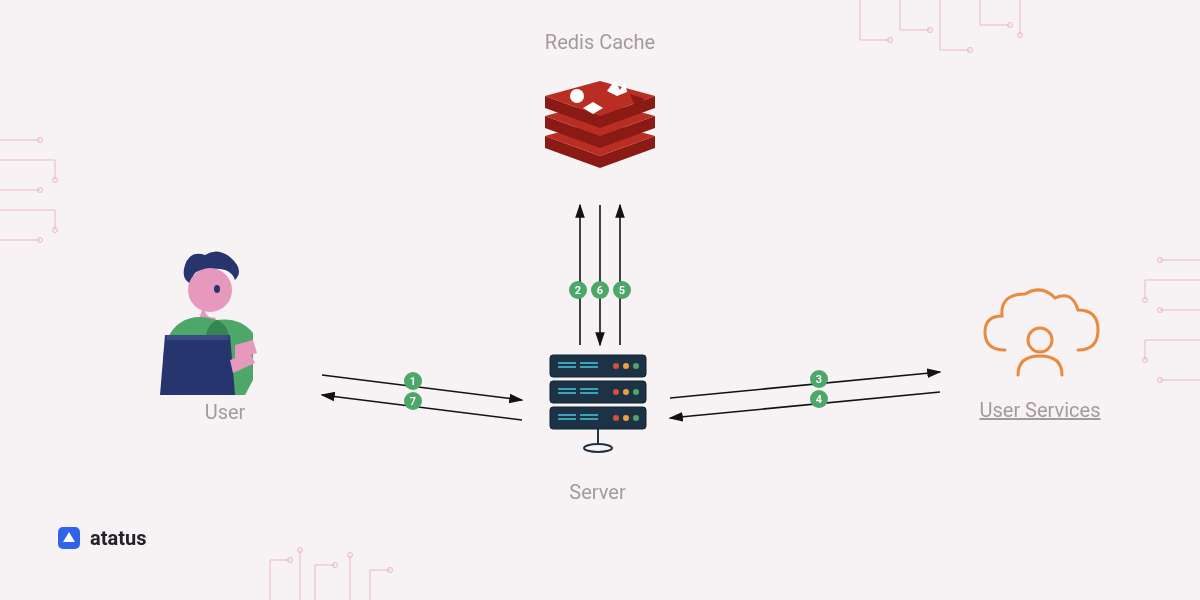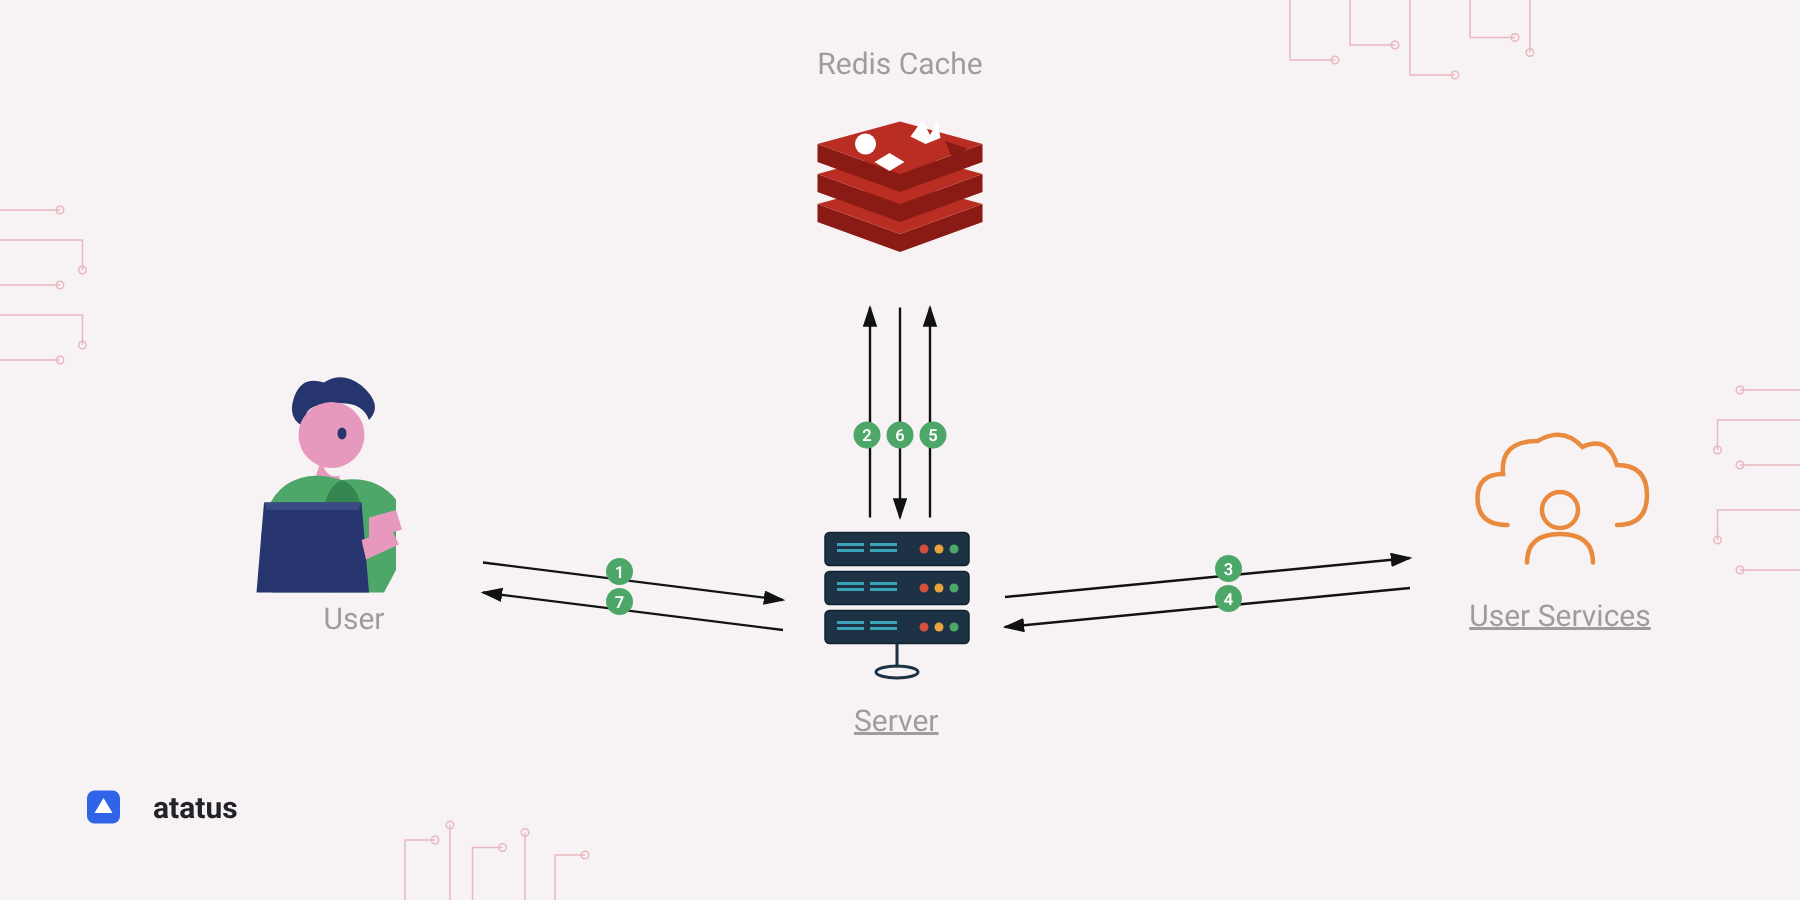--- a/index.html
+++ b/index.html
@@ -30,21 +30,21 @@
     display: flex;
     align-items: center;
     justify-content: center;
   }
   .logo {
     position: absolute;
     bottom: 50px;
     left: 58px;
     display: flex;
     align-items: center;
-    gap: 22px;
+    gap: 10px;
   }
   .logo-icon {
     width: 22px;
     height: 22px;
     background: #2f63e8;
     border-radius: 5px;
     position: relative;
   }
   .logo-icon::after {
     content: "";
@@ -114,21 +114,21 @@
       <path fill="#8a1b14" d="M10 30 L65 50 L120 30 L120 42 L65 62 L10 42 Z"></path>
       <path fill="#b92d22" d="M10 30 L65 15 L120 30 L65 50 Z"></path>
       <circle cx="42" cy="30" r="7" fill="#fff"></circle>
       <path fill="#fff" d="M80 14 L85 24 L90 15 L92 26 L82 30 L72 25 Z"></path>
       <path fill="#8a1b14" d="M95 28 L110 33 L100 40 Z"></path>
       <path fill="#fff" d="M58 36 L68 42 L58 48 L48 42 Z"></path>
     </g>
   </svg>
 </div>
 
-<div style="position:absolute;top:245px;left:141px;width:190px;text-align:center;">
+<div style="position:absolute;top:245px;left:130px;width:190px;text-align:center;">
   <svg width="180" height="155" viewBox="0 0 180 155">
     <path fill="#26356d" d="M70 10 Q55 5 50 20 Q45 35 58 40 Q55 25 70 25 Q95 20 100 35 Q110 25 95 12 Q82 2 70 10 Z"></path>
     <circle cx="75" cy="45" r="22" fill="#e699bd"></circle>
     <ellipse cx="82" cy="44" rx="3" ry="4" fill="#26356d"></ellipse>
     <path fill="#e699bd" d="M68 62 Q72 75 80 72 L82 80 L62 80 Z"></path>
     <path fill="#4ca768" d="M45 78 Q60 68 82 75 Q105 72 118 88 L118 135 L110 150 L35 150 L28 115 Q30 88 45 78 Z"></path>
     <path fill="#358550" d="M82 75 Q95 80 95 100 L95 145 L75 150 L70 100 Q70 80 82 75 Z"></path>
     <path fill="#e699bd" d="M100 100 L118 95 L122 108 L100 115 Z"></path>
     <path fill="#26356d" d="M30 90 L95 90 L100 150 L25 150 Z"></path>
     <path fill="#3a4a85" d="M30 90 L95 90 L93 95 L32 95 Z"></path>
@@ -165,21 +165,21 @@
       <circle cx="98" cy="16" r="3" fill="#4ca768"></circle>
     <circle cx="78" cy="42" r="3" fill="#d64f3c"></circle>
       <circle cx="88" cy="42" r="3" fill="#e8a33c"></circle>
       <circle cx="98" cy="42" r="3" fill="#4ca768"></circle>
     <circle cx="78" cy="68" r="3" fill="#d64f3c"></circle>
       <circle cx="88" cy="68" r="3" fill="#e8a33c"></circle>
       <circle cx="98" cy="68" r="3" fill="#4ca768"></circle>
     <line x1="60" y1="79" x2="60" y2="95" stroke="#1d3345" stroke-width="2"></line>
     <ellipse cx="60" cy="98" rx="14" ry="4" fill="none" stroke="#1d3345" stroke-width="2"></ellipse>
   </svg>
-  <div class="label" style="position:static;margin-top:4px;text-decoration:underline;">Server</div>
+  <div class="label" style="position:static;margin-top:16px;">Server</div>
 </div>
 
 <div style="position:absolute;top:280px;left:950px;width:180px;text-align:center;">
   <svg width="140" height="110" viewBox="0 0 140 110">
     <path fill="none" stroke="#e98a3f" stroke-width="3" stroke-linecap="round" d="M35 70 Q15 70 15 52 Q15 36 32 36 Q30 14 55 14 Q72 4 85 18 Q102 10 108 30 Q128 30 128 50 Q128 70 108 70"></path>
     <circle cx="70" cy="60" r="12" fill="none" stroke="#e98a3f" stroke-width="3"></circle>
     <path fill="none" stroke="#e98a3f" stroke-width="3" stroke-linecap="round" d="M48 95 Q48 76 70 76 Q92 76 92 95"></path>
   </svg>
   <div class="label" style="position:static;margin-top:4px;text-decoration:underline;">User Services</div>
 </div>

